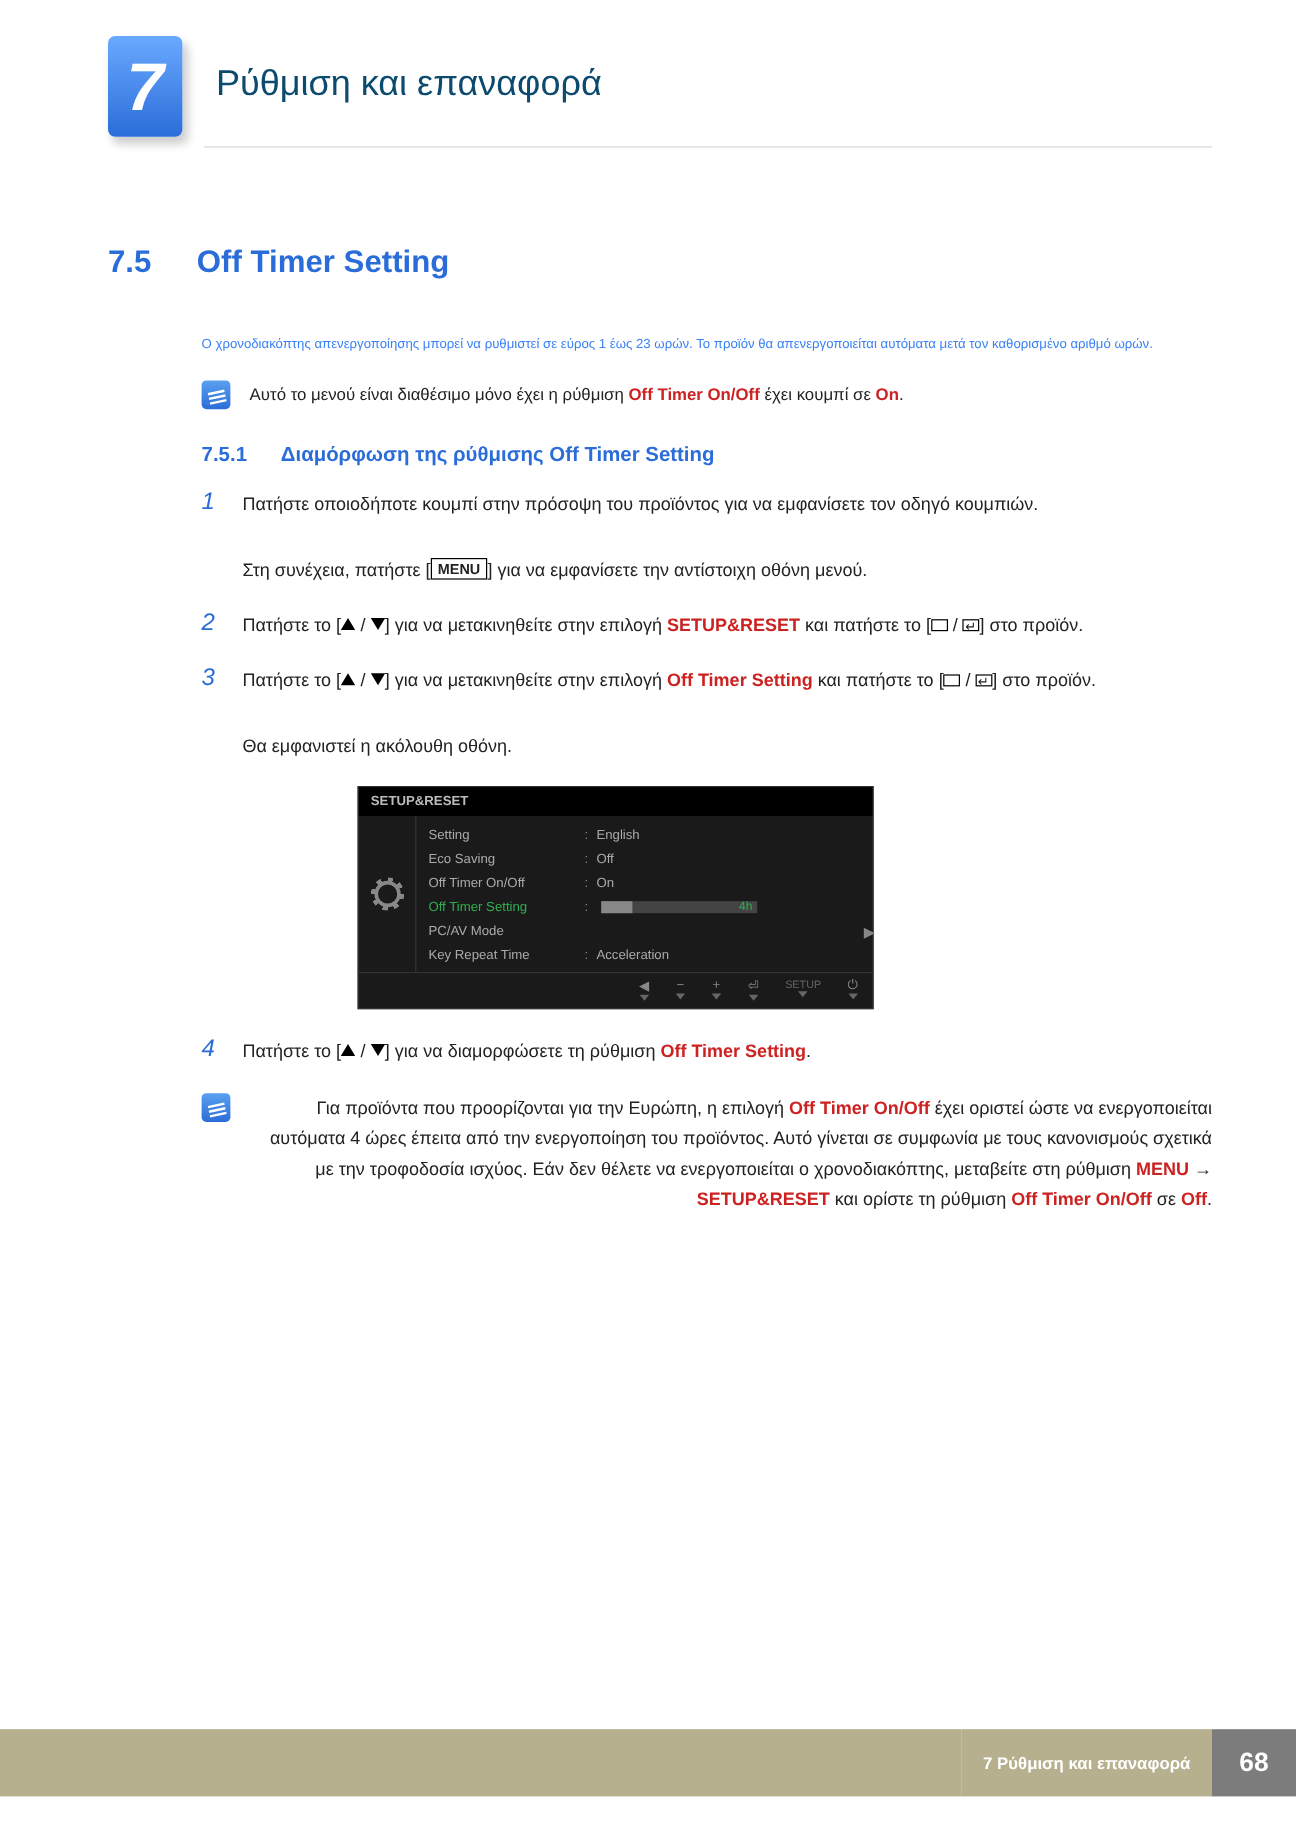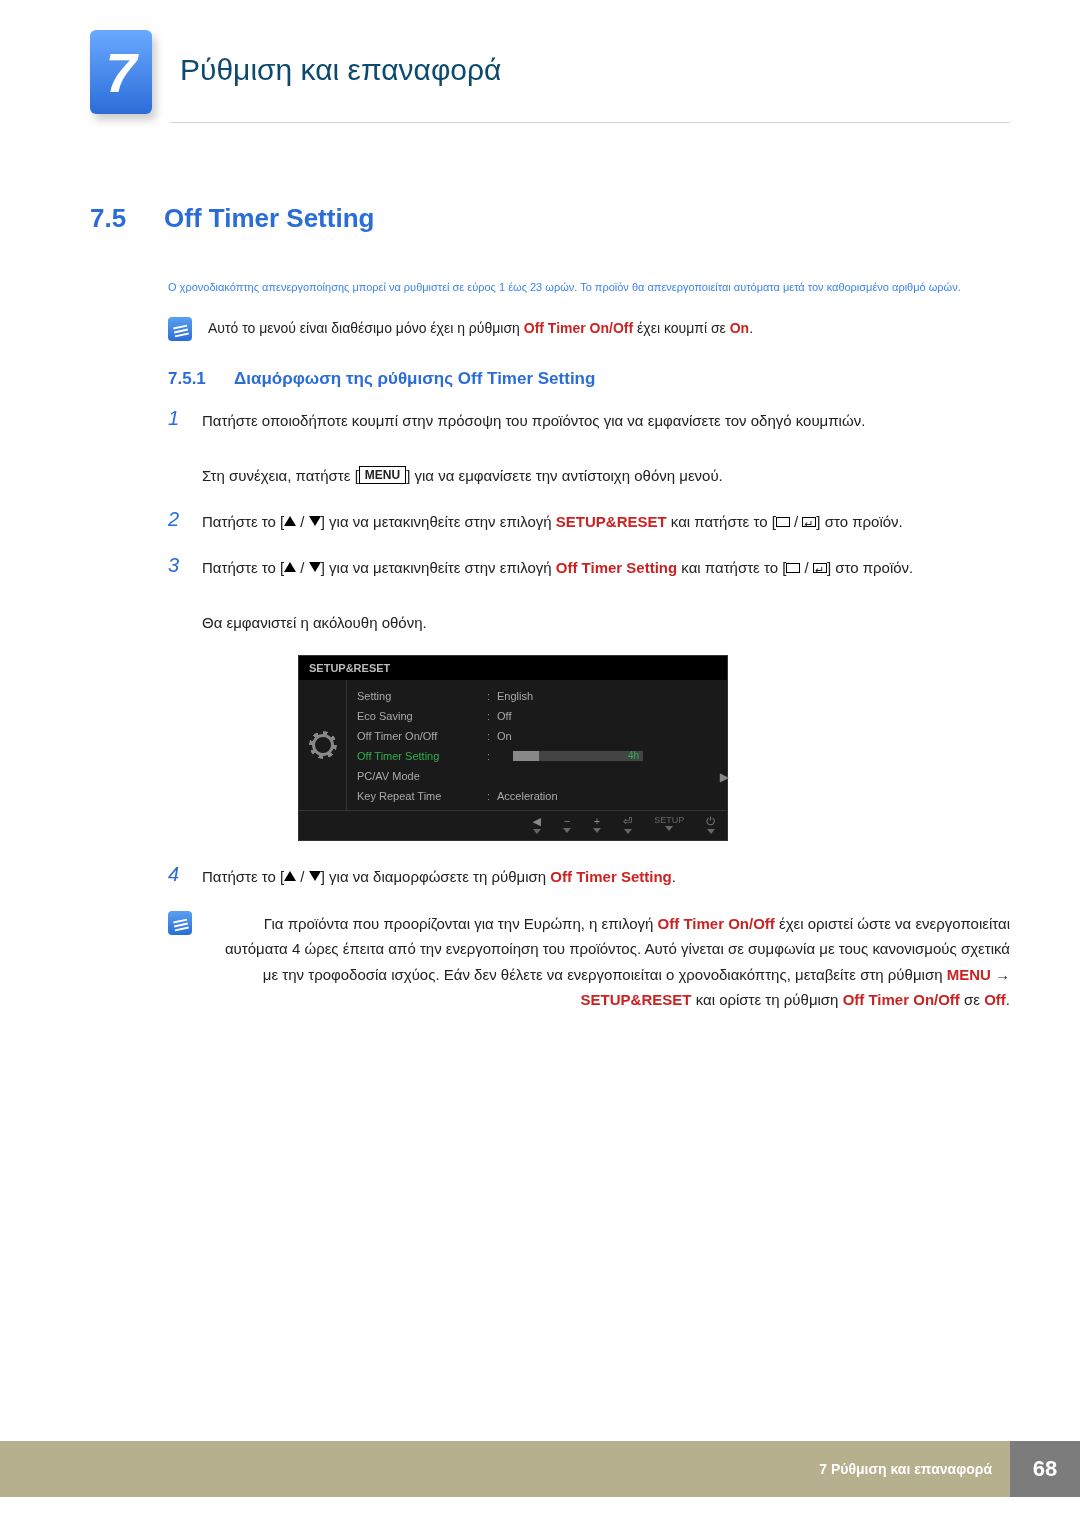--- a/index.html
+++ b/index.html
@@ -127,21 +127,21 @@
     mask: radial-gradient(circle, transparent 9px, #000 9px);
   }
   .osd-list { flex:1; padding:6px 10px 4px; }
   .osd-row { display:flex; align-items:center; height:20px; position:relative; }
   .osd-lbl { width:130px; color:#aaa; }
   .osd-sep { width:10px; color:#888; }
   .osd-val { color:#aaa; }
   .osd-row.hl .osd-lbl { color:#2fae4f; }
   .bar {
     flex:1; max-width:130px; height:10px; background:#444; position:relative;
-    margin-left:16px;
+    margin-left:4px;
   }
   .bar-fill { height:100%; background:#888; width:20%; }
   .bar-val { position:absolute; right:4px; top:-1px; font-size:10px; color:#2fae4f; }
   .osd-arrow-r {
     position:absolute; right:-2px; top:90px; color:#888; font-size:12px;
   }
   .osd-footer {
     display:flex; justify-content:flex-end; gap:22px;
     padding:4px 12px 6px; border-top:1px solid #333; font-size:10px; color:#888;
     position:relative;

